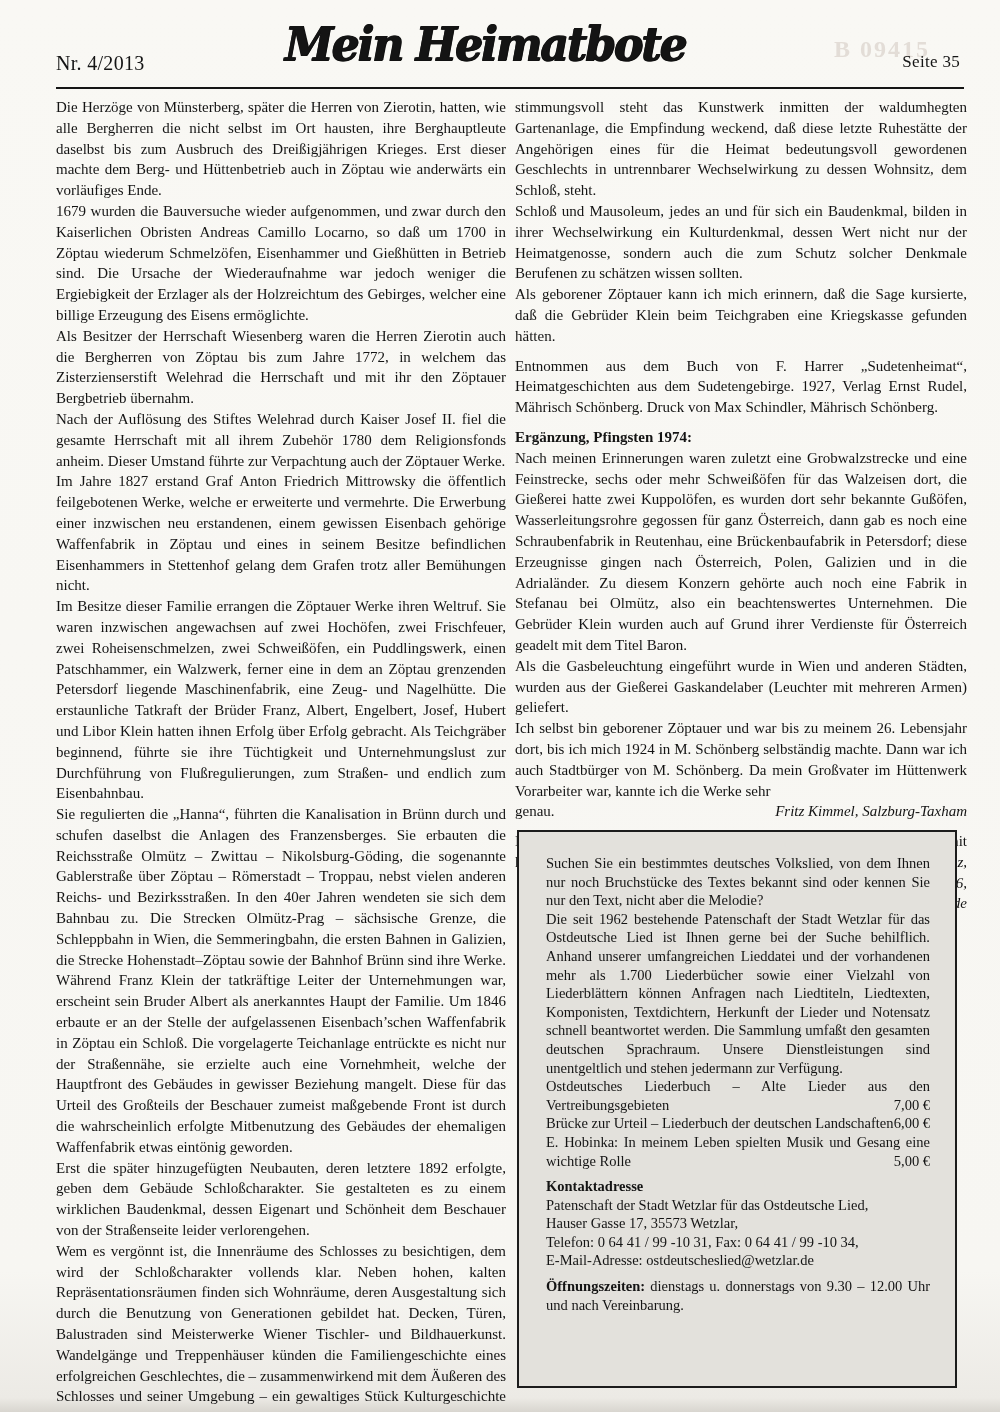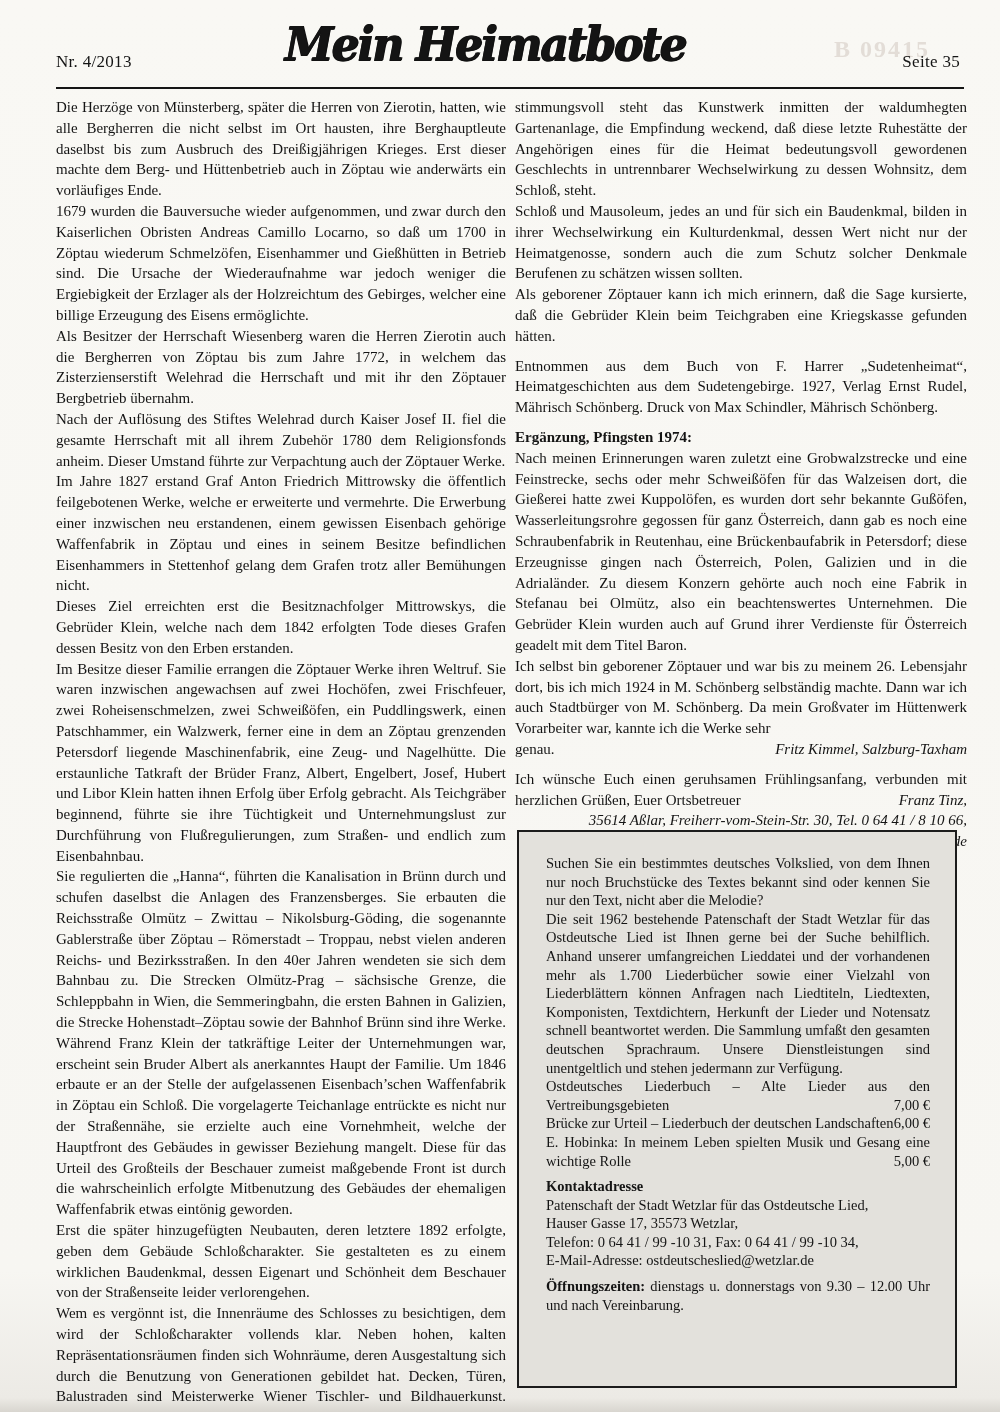--- a/index.html
+++ b/index.html
@@ -12,21 +12,21 @@
   }
   .page{
     position:relative;
     width:1000px;height:1412px;
     background:linear-gradient(180deg,#f9f8f4 0%,#f7f6f2 90%,#eceae5 99%,#d8d5cf 100%);
     overflow:hidden;
   }
   
   .issue{
     position:absolute;left:56px;top:52px;
-    font-size:17px;letter-spacing:.3px;
+    font-size:20px;letter-spacing:.3px;
   }
   .pageno{
     position:absolute;right:40px;top:52px;
     font-size:17px;letter-spacing:.3px;
   }
   .masthead{
     position:absolute;left:0;right:30px;top:22px;margin:0;
     text-align:center;
     font-family:"DejaVu Serif","Liberation Serif",serif;
     font-weight:900;font-style:italic;
@@ -88,35 +88,35 @@
   <h1 class="masthead">Mein Heimatbote</h1>
   <span class="pageno">Seite 35</span>
   <div class="rule"></div>
 
   <section class="col col-left">
     <p>Die Herzöge von Münsterberg, später die Herren von Zierotin, hatten, wie alle Bergherren die nicht selbst im Ort hausten, ihre Berghauptleute daselbst bis zum Ausbruch des Dreißigjährigen Krieges. Erst dieser machte dem Berg- und Hüttenbetrieb auch in Zöptau wie anderwärts ein vorläufiges Ende.</p>
     <p>1679 wurden die Bauversuche wieder aufgenommen, und zwar durch den Kaiserlichen Obristen Andreas Camillo Locarno, so daß um 1700 in Zöptau wiederum Schmelzöfen, Eisenhammer und Gießhütten in Betrieb sind. Die Ursache der Wiederaufnahme war jedoch weniger die Ergiebigkeit der Erzlager als der Holzreichtum des Gebirges, welcher eine billige Erzeugung des Eisens ermöglichte.</p>
     <p>Als Besitzer der Herrschaft Wiesenberg waren die Herren Zierotin auch die Bergherren von Zöptau bis zum Jahre 1772, in welchem das Zisterzienserstift Welehrad die Herrschaft und mit ihr den Zöptauer Bergbetrieb übernahm.</p>
     <p>Nach der Auflösung des Stiftes Welehrad durch Kaiser Josef II. fiel die gesamte Herrschaft mit all ihrem Zubehör 1780 dem Religionsfonds anheim. Dieser Umstand führte zur Verpachtung auch der Zöptauer Werke.</p>
     <p>Im Jahre 1827 erstand Graf Anton Friedrich Mittrowsky die öffentlich feilgebotenen Werke, welche er erweiterte und vermehrte. Die Erwerbung einer inzwischen neu erstandenen, einem gewissen Eisenbach gehörige Waffenfabrik in Zöptau und eines in seinem Besitze befindlichen Eisenhammers in Stettenhof gelang dem Grafen trotz aller Bemühungen nicht.</p>
-    <p>Dieses Ziel erreichten erst die Besitznachfolger Mittrowskys, die Gebrüder Klein, welche nach dem 1842 erfolgten Tode dieses Grafen dessen Besitz von den Erben erstanden.</p>
     <p>Im Besitze dieser Familie errangen die Zöptauer Werke ihren Weltruf. Sie waren inzwischen angewachsen auf zwei Hochöfen, zwei Frischfeuer, zwei Roheisenschmelzen, zwei Schweißöfen, ein Puddlingswerk, einen Patschhammer, ein Walzwerk, ferner eine in dem an Zöptau grenzenden Petersdorf liegende Maschinenfabrik, eine Zeug- und Nagelhütte. Die erstaunliche Tatkraft der Brüder Franz, Albert, Engelbert, Josef, Hubert und Libor Klein hatten ihnen Erfolg über Erfolg gebracht. Als Teichgräber beginnend, führte sie ihre Tüchtigkeit und Unternehmungslust zur Durchführung von Flußregulierungen, zum Straßen- und endlich zum Eisenbahnbau.</p>
     <p>Sie regulierten die „Hanna“, führten die Kanalisation in Brünn durch und schufen daselbst die Anlagen des Franzensberges. Sie erbauten die Reichsstraße Olmütz – Zwittau – Nikolsburg-Göding, die sogenannte Gablerstraße über Zöptau – Römerstadt – Troppau, nebst vielen anderen Reichs- und Bezirksstraßen. In den 40er Jahren wendeten sie sich dem Bahnbau zu. Die Strecken Olmütz-Prag – sächsische Grenze, die Schleppbahn in Wien, die Semmeringbahn, die ersten Bahnen in Galizien, die Strecke Hohenstadt–Zöptau sowie der Bahnhof Brünn sind ihre Werke. Während Franz Klein der tatkräftige Leiter der Unternehmungen war, erscheint sein Bruder Albert als anerkanntes Haupt der Familie. Um 1846 erbaute er an der Stelle der aufgelassenen Eisenbach’schen Waffenfabrik in Zöptau ein Schloß. Die vorgelagerte Teichanlage entrückte es nicht nur der Straßennähe, sie erzielte auch eine Vornehmheit, welche der Hauptfront des Gebäudes in gewisser Beziehung mangelt. Diese für das Urteil des Großteils der Beschauer zumeist maßgebende Front ist durch die wahrscheinlich erfolgte Mitbenutzung des Gebäudes der ehemaligen Waffenfabrik etwas eintönig geworden.</p>
     <p>Erst die später hinzugefügten Neubauten, deren letztere 1892 erfolgte, geben dem Gebäude Schloßcharakter. Sie gestalteten es zu einem wirklichen Baudenkmal, dessen Eigenart und Schönheit dem Beschauer von der Straßenseite leider verlorengehen.</p>
     <p>Wem es vergönnt ist, die Innenräume des Schlosses zu besichtigen, dem wird der Schloßcharakter vollends klar. Neben hohen, kalten Repräsentationsräumen finden sich Wohnräume, deren Ausgestaltung sich durch die Benutzung von Generationen gebildet hat. Decken, Türen, Balustraden sind Meisterwerke Wiener Tischler- und Bildhauerkunst. Wandelgänge und Treppenhäuser künden die Familiengeschichte eines erfolgreichen Geschlechtes, die – zusammenwirkend mit dem Äußeren des Schlosses und seiner Umgebung – ein gewaltiges Stück Kulturgeschichte der Heimat darstellt.</p>
 
   </section>
 
   <section class="col col-right">
     <p>stimmungsvoll steht das Kunstwerk inmitten der waldumhegten Gartenanlage, die Empfindung weckend, daß diese letzte Ruhestätte der Angehörigen eines für die Heimat bedeutungsvoll gewordenen Geschlechts in untrennbarer Wechselwirkung zu dessen Wohnsitz, dem Schloß, steht.</p>
     <p>Schloß und Mausoleum, jedes an und für sich ein Baudenkmal, bilden in ihrer Wechselwirkung ein Kulturdenkmal, dessen Wert nicht nur der Heimatgenosse, sondern auch die zum Schutz solcher Denkmale Berufenen zu schätzen wissen sollten.</p>
     <p>Als geborener Zöptauer kann ich mich erinnern, daß die Sage kursierte, daß die Gebrüder Klein beim Teichgraben eine Kriegskasse gefunden hätten.</p>
     <p class="mt">Entnommen aus dem Buch von F. Harrer „Sudetenheimat“, Heimatgeschichten aus dem Sudetengebirge. 1927, Verlag Ernst Rudel, Mährisch Schönberg. Druck von Max Schindler, Mährisch Schönberg.</p>
     <p class="bold mt">Ergänzung, Pfingsten 1974:</p>
     <p>Nach meinen Erinnerungen waren zuletzt eine Grobwalzstrecke und eine Feinstrecke, sechs oder mehr Schweißöfen für das Walzeisen dort, die Gießerei hatte zwei Kuppolöfen, es wurden dort sehr bekannte Gußöfen, Wasserleitungsrohre gegossen für ganz Österreich, dann gab es noch eine Schraubenfabrik in Reutenhau, eine Brückenbaufabrik in Petersdorf; diese Erzeugnisse gingen nach Österreich, Polen, Galizien und in die Adrialänder. Zu diesem Konzern gehörte auch noch eine Fabrik in Stefanau bei Olmütz, also ein beachtenswertes Unternehmen. Die Gebrüder Klein wurden auch auf Grund ihrer Verdienste für Österreich geadelt mit dem Titel Baron.</p>
+    <p>Als die Gasbeleuchtung eingeführt wurde in Wien und anderen Städten, wurden aus der Gießerei Gaskandelaber (Leuchter mit mehreren Armen) geliefert.</p>
     <p>Ich selbst bin geborener Zöptauer und war bis zu meinem 26. Lebensjahr dort, bis ich mich 1924 in M. Schönberg selbständig machte. Dann war ich auch Stadtbürger von M. Schönberg. Da mein Großvater im Hüttenwerk Vorarbeiter war, kannte ich die Werke sehr</p>
     <div class="line">
       <span>genau.</span>
       <span class="italic fr">Fritz Kimmel, Salzburg-Taxham</span>
     </div>
     <div class="line mt">
       <span>Ich wünsche Euch einen geruhsamen Frühlingsanfang, verbunden mit herzlichen Grüßen, Euer Ortsbetreuer</span>
       <span class="italic fr">Franz Tinz,</span>
     </div>
     <p class="italic tright">35614 Aßlar, Freiherr-vom-Stein-Str. 30,  Tel. 0 64 41 / 8 10 66,</p>

